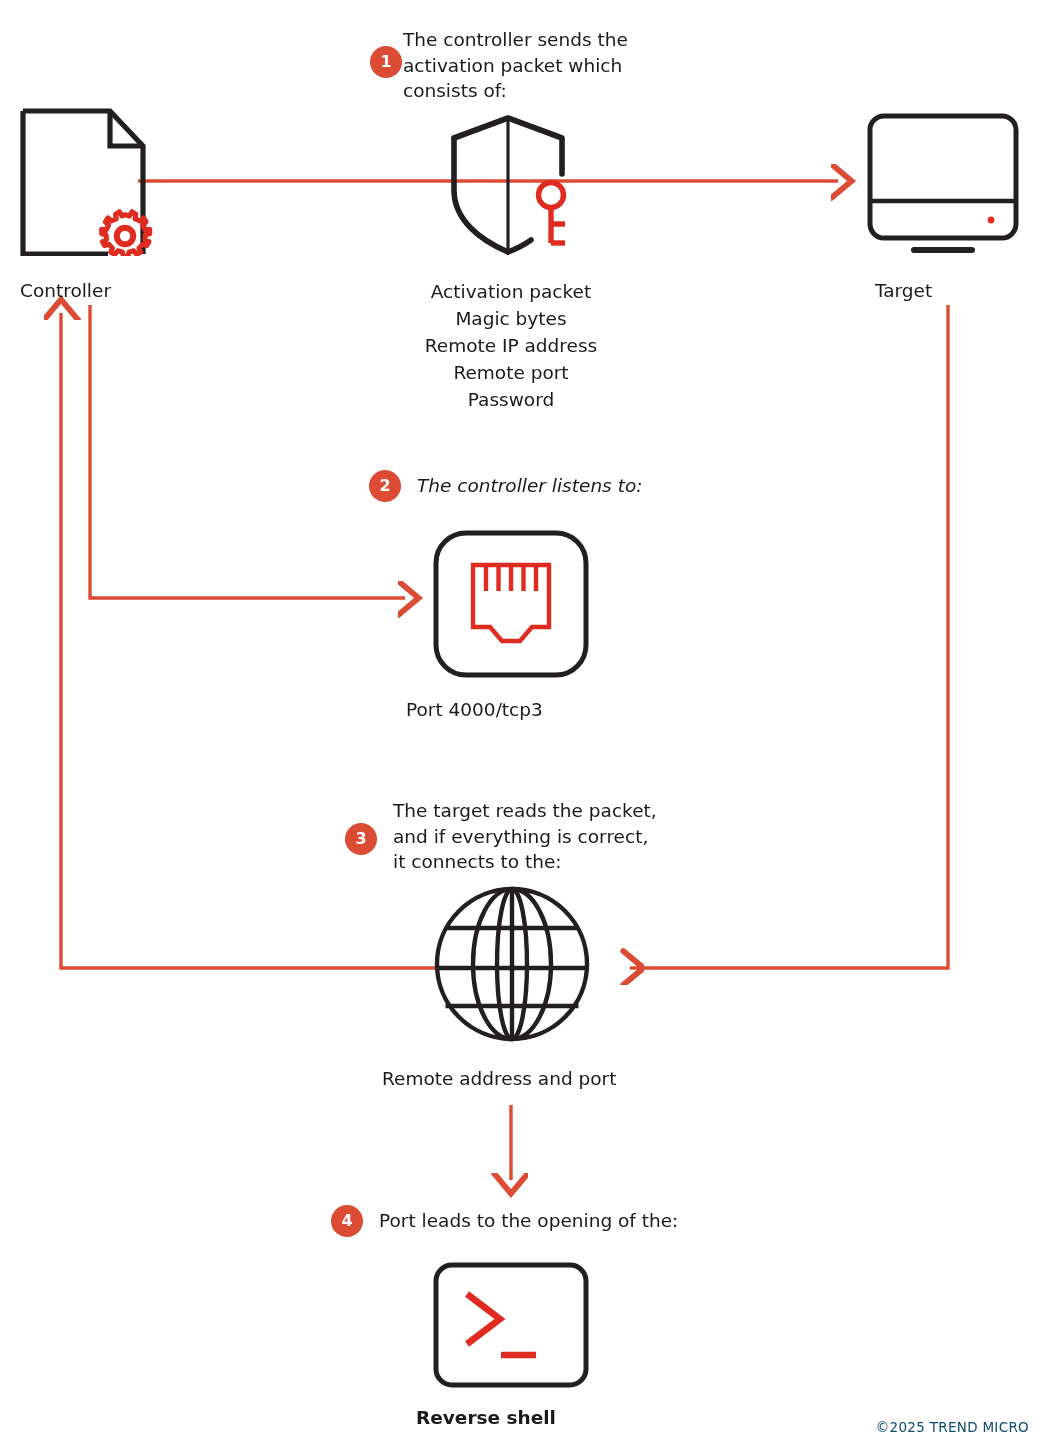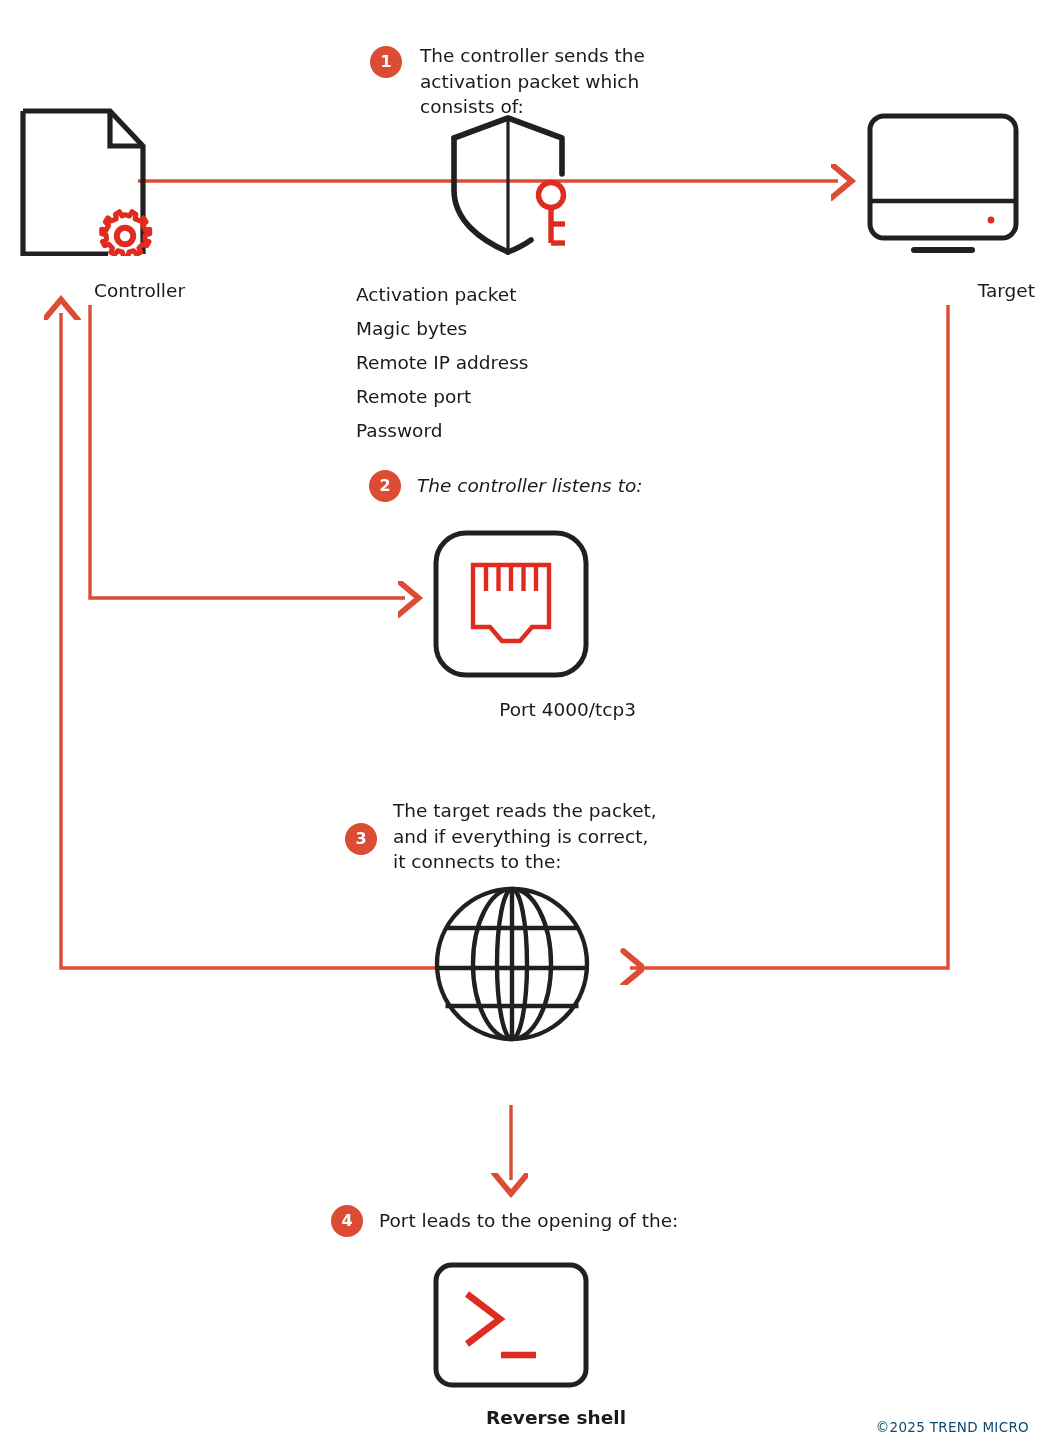--- a/index.html
+++ b/index.html
@@ -51,29 +51,30 @@
     color: #1a1a1a;
     white-space: pre-line;
   }
 
   
   .node-caption {
     position: absolute;
     font-size: 18.5px;
     line-height: 25px;
     color: #1a1a1a;
-    text-align: right;
+    text-align: left;
     white-space: nowrap;
+    padding-left: 20px;
   }
   .packet-lines {
     position: absolute;
     font-size: 18.5px;
-    line-height: 34px;
-    color: #1a1a1a;
-    text-align: left;
+    line-height: 27px;
+    color: #1a1a1a;
+    text-align: center;
     white-space: pre-line;
   }
 
   
   .icon-box { position: absolute; }
 
   
   #copyright {
     position: absolute;
     right: 14px;
@@ -113,21 +114,21 @@
 
       <path d="M948,305 L948,968 L630,968" marker-end="url(#ah-left)"></path>
 
       <path d="M440,968 L61,968 L61,313" marker-end="url(#ah-up)"></path>
 
       <path d="M511,1105 L511,1180" marker-end="url(#ah-down)"></path>
     </g>
   </svg>
 
   <div class="step-badge" style="left:370px; top:46px;">1</div>
-  <div class="step-text" style="left:420px; top:27px; width:300px;margin-top:16px;">The controller sends the
+  <div class="step-text" style="left:403px; top:27px; width:300px;">The controller sends the
 activation packet which
 consists of:</div>
 
   <div class="icon-box" style="left:18px; top:106px;">
     <svg width="150" height="150" viewBox="0 0 150 150" aria-hidden="true">
 
       <g>
         <path d="M5,5 L92,5 L125,40 L125,148 M5,5 L5,148 L90,148" fill="none" stroke="#231f20" stroke-width="5.2" stroke-linecap="butt" stroke-linejoin="miter"></path>
         <path d="M92,5 L92,40 L125,40" fill="none" stroke="#231f20" stroke-width="5.2" stroke-linecap="butt" stroke-linejoin="miter"></path>
       </g>
@@ -212,20 +213,21 @@
         <circle cx="85" cy="80" r="75"></circle>
         <ellipse cx="85" cy="80" rx="39" ry="75"></ellipse>
         <ellipse cx="85" cy="80" rx="15" ry="75"></ellipse>
         <path d="M85,5 L85,155"></path>
         <path d="M18.5,44 L151.5,44"></path>
         <path d="M10,84 L160,84"></path>
         <path d="M18.5,122 L151.5,122"></path>
       </g>
     </svg>
   </div>
+  <div class="node-caption" style="left:362px; top:1066px; width:300px;">Remote address and port</div>
 
   <div class="step-badge" style="left:331px; top:1205px;">4</div>
   <div class="step-text" style="left:379px; top:1208px; width:400px;">Port leads to the opening of the:</div>
 
   <div class="icon-box" style="left:432px; top:1261px;">
     <svg width="158" height="128" viewBox="0 0 158 128" aria-hidden="true">
       <rect x="4" y="4" width="150" height="120" rx="16" ry="16" fill="none" stroke="#231f20" stroke-width="5"></rect>
       <g stroke="#E02B20" stroke-width="6.6" fill="none" stroke-linecap="butt" stroke-linejoin="miter">
         <path d="M35,33 L68,58 L35,83"></path>
         <path d="M69,94 L104,94"></path>

